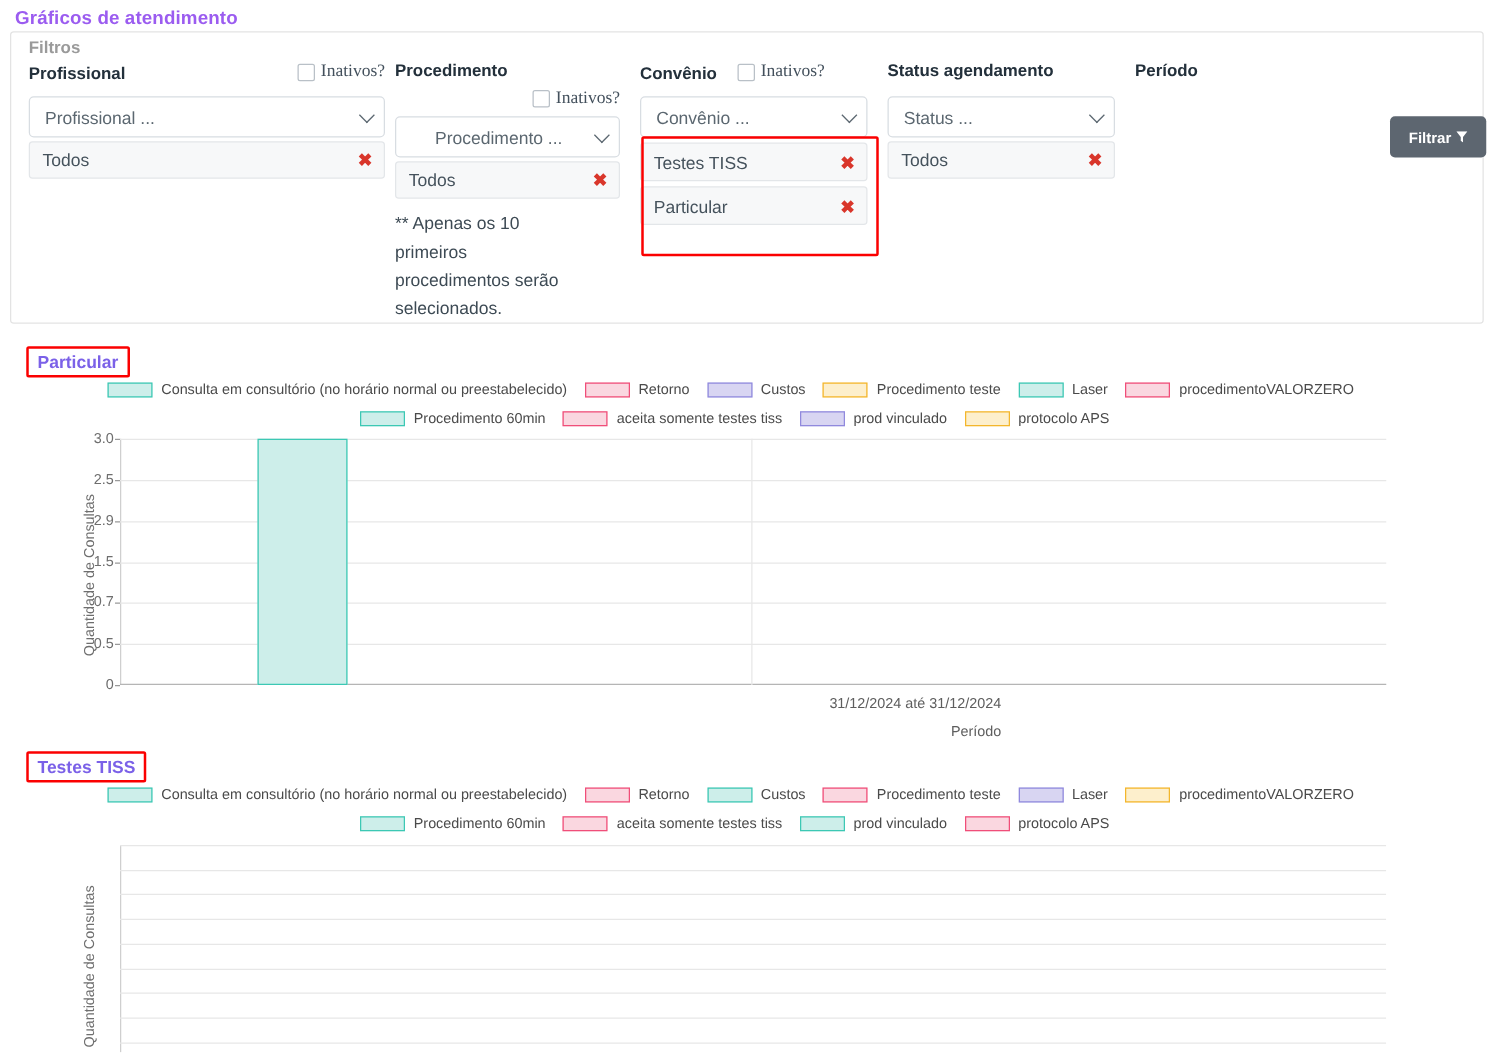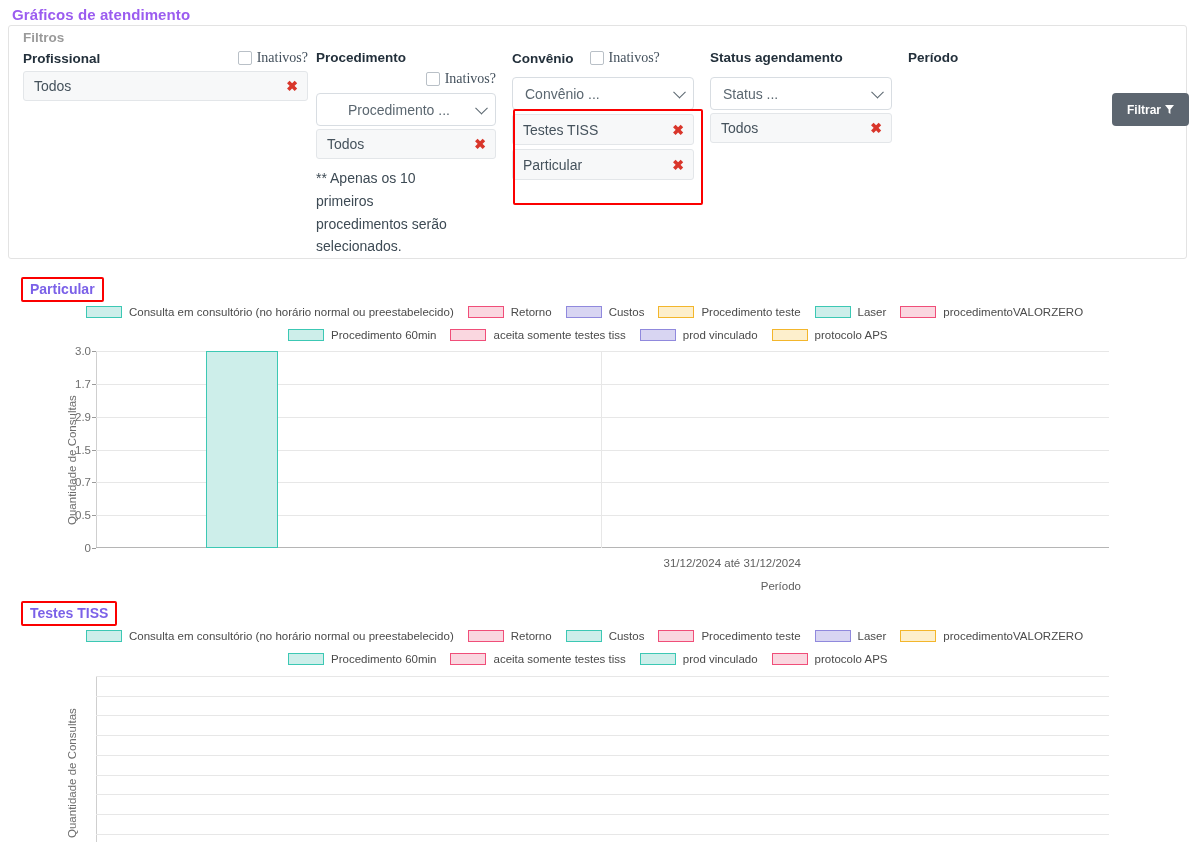--- a/index.html
+++ b/index.html
@@ -140,20 +140,24 @@
     <div class="filters-legend">Filtros</div>
 
     <div class="fcol" style="left:14px; width:285px;">
       <div style="display:flex; align-items:center; justify-content:space-between; height:20px;">
         <span class="flabel">Profissional</span>
         <span class="inativos-wrap">
           <span class="cbox"></span>
           <span class="inativos-txt">Inativos?</span>
         </span>
       </div>
+      <div class="sel" style="margin-top:9px;">
+        <span>Profissional ...</span>
+        <span class="chev"></span>
+      </div>
       <div class="chip" style="margin-top:3px;">
         <span>Todos</span>
         <span class="x">✖</span>
       </div>
     </div>
 
     <div class="fcol" style="left:307px; width:180px;">
       <div style="height:20px;">
         <span class="flabel">Procedimento</span>
       </div>
@@ -280,21 +284,21 @@
 
       <div class="gridline" style="top:0px;"></div>
       <div class="gridline" style="top:32.8px;"></div>
       <div class="gridline" style="top:65.6px;"></div>
       <div class="gridline" style="top:98.5px;"></div>
       <div class="gridline" style="top:131.3px;"></div>
       <div class="gridline" style="top:164.1px;"></div>
       <div class="vline" style="left:505px;"></div>
 
       <span class="ytick" style="top:0px;">3.0</span>
-      <span class="ytick" style="top:32.8px;">1.7</span>
+      <span class="ytick" style="top:32.8px;">2.5</span>
       <span class="ytick" style="top:65.6px;">2.9</span>
       <span class="ytick" style="top:98.5px;">1.5</span>
       <span class="ytick" style="top:131.3px;">0.7</span>
       <span class="ytick" style="top:164.1px;">0.5</span>
       <span class="ytick" style="top:196.9px;">0</span>
 
       <div class="bar" style="left:110px; top:0px; width:72px; height:197px;"></div>
     </div>
 
     <div class="ylabel" style="left:66px; top:525px;">Quantidade de Consultas</div>

